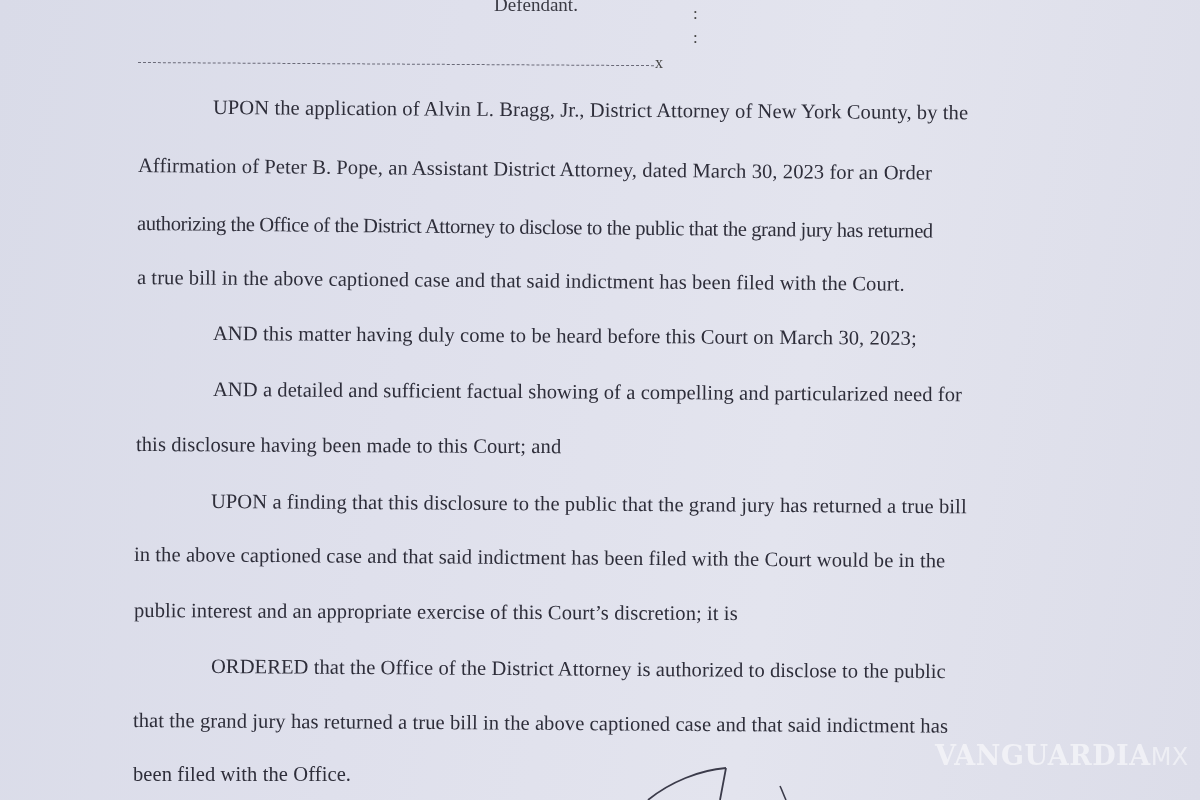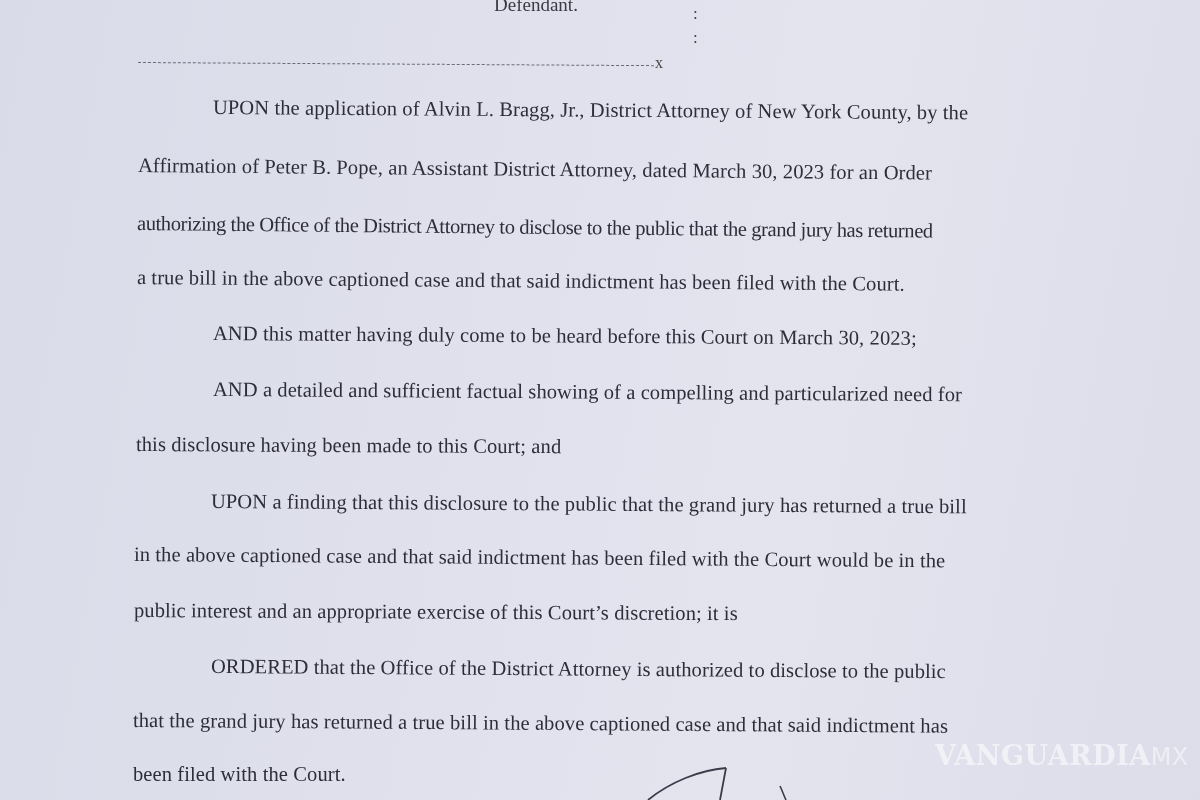--- a/index.html
+++ b/index.html
@@ -46,21 +46,21 @@
   <div class="line" style="left:137px;top:212px;transform:rotate(0.55deg);transform-origin:left;letter-spacing:-0.4px;">authorizing the Office of the District Attorney to disclose to the public that the grand jury has returned</div>
   <div class="line" style="left:137px;top:266px;transform:rotate(0.5deg);transform-origin:left;">a true bill in the above captioned case and that said indictment has been filed with the Court.</div>
   <div class="line" style="left:213px;top:322px;transform:rotate(0.4deg);transform-origin:left;">AND this matter having duly come to be heard before this Court on March 30, 2023;</div>
   <div class="line" style="left:213px;top:378px;transform:rotate(0.4deg);transform-origin:left;">AND a detailed and sufficient factual showing of a compelling and particularized need for</div>
   <div class="line" style="left:136px;top:433px;transform:rotate(0.3deg);transform-origin:left;">this disclosure having been made to this Court; and</div>
   <div class="line" style="left:211px;top:490px;transform:rotate(0.4deg);transform-origin:left;">UPON a finding that this disclosure to the public that the grand jury has returned a true bill</div>
   <div class="line" style="left:134px;top:543px;transform:rotate(0.45deg);transform-origin:left;">in the above captioned case and that said indictment has been filed with the Court would be in the</div>
   <div class="line" style="left:134px;top:599px;transform:rotate(0.3deg);transform-origin:left;">public interest and an appropriate exercise of this Court’s discretion; it is</div>
   <div class="line" style="left:211px;top:655px;transform:rotate(0.4deg);transform-origin:left;">ORDERED that the Office of the District Attorney is authorized to disclose to the public</div>
   <div class="line" style="left:133px;top:709px;transform:rotate(0.4deg);transform-origin:left;">that the grand jury has returned a true bill in the above captioned case and that said indictment has</div>
-  <div class="line" style="left:133px;top:763px;">been filed with the Court.</div>
+  <div class="line" style="left:133px;top:763px;">been filed with the Office.</div>
 
   <svg class="signature" viewBox="0 0 180 40">
     <path d="M18 40 C40 22, 70 10, 96 8 M96 8 L90 40" stroke="#3b3b4a" stroke-width="1.8" fill="none"></path>
     <path d="M150 26 C152 30, 154 36, 156 40" stroke="#3b3b4a" stroke-width="1.6" fill="none"></path>
   </svg>
 
   <div class="watermark">
     <span>VANGUARDIA</span><span class="mx">MX</span>
   </div>
 </div>

